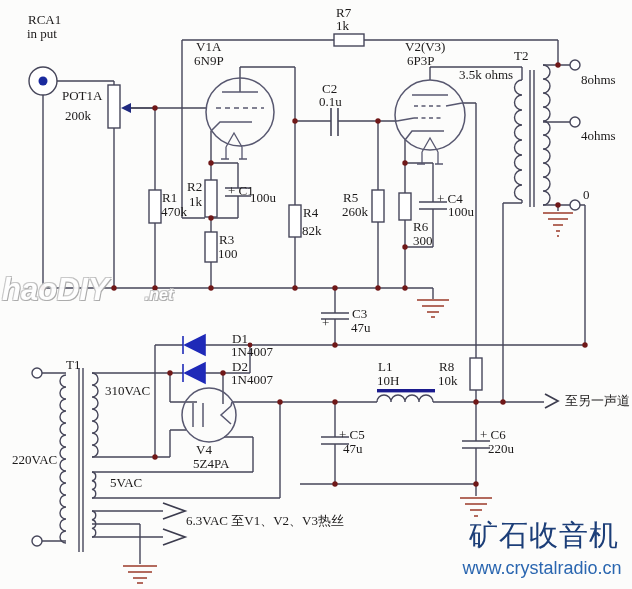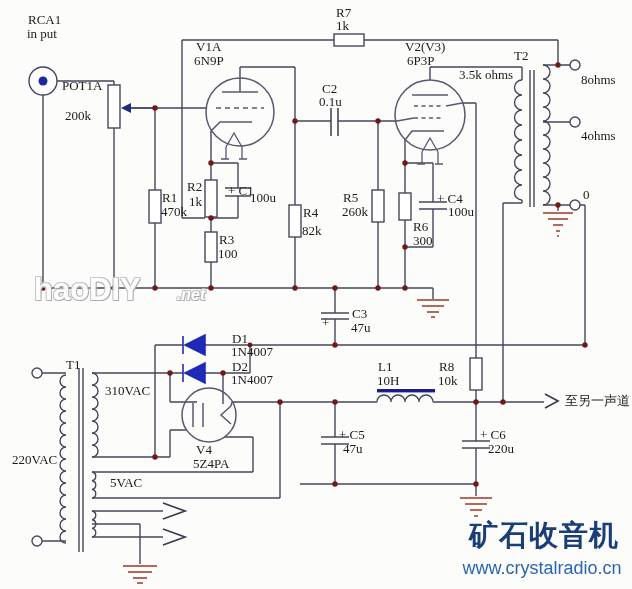--- a/index.html
+++ b/index.html
@@ -13,26 +13,26 @@
     position:absolute;font-size:13px;line-height:1.05;color:#1c1a1a;
     white-space:nowrap;letter-spacing:0px;
   }
   .wm{
     position:absolute;left:2px;top:272px;
     font-family:"Liberation Sans","DejaVu Sans",sans-serif;
     font-weight:bold;color:#ffffff;
     text-shadow:1px 1px 0 #a8a8a8,-1px -1px 0 #c8c8c8,1px -1px 0 #bbb,-1px 1px 0 #bbb;
     opacity:.95;
   }
-  .wm .big{font-size:31px;margin-left:32px;}
+  .wm .big{font-size:31px;font-style:italic;}
   .wm .suf{font-size:16px;font-style:italic;margin-left:36px;}
   .brand{
     position:absolute;left:456px;top:516px;width:176px;text-align:center;
     font-family:"Liberation Sans","DejaVu Sans",sans-serif;
-    font-weight:bold;font-size:29px;color:#1c3e78;letter-spacing:1px;
+    font-weight:normal;font-size:29px;color:#1c3e78;letter-spacing:1px;
   }
   .brand-url{
     position:absolute;left:452px;top:558px;width:180px;text-align:center;
     font-family:"Liberation Sans","DejaVu Sans",sans-serif;
     font-weight:normal;font-size:18px;color:#2a66b0;
   }
 </style>
 </head>
 <body>
 
@@ -209,21 +209,21 @@
 
     <g stroke="#3c3c4e" stroke-width="1.7" fill="none">
       <path d="M545,394 L558,401 L545,408"></path>
       <path d="M163,503 L185,511 L163,519"></path>
       <path d="M163,529 L185,537 L163,545"></path>
     </g>
   </svg>
 
   <div class="lbl" style="left:28px;top:13px">RCA1</div>
   <div class="lbl" style="left:27px;top:27px">in put</div>
-  <div class="lbl" style="left:62px;top:79px">POT1A</div>
+  <div class="lbl" style="left:62px;top:89px">POT1A</div>
   <div class="lbl" style="left:65px;top:109px">200k</div>
   <div class="lbl" style="left:196px;top:40px">V1A</div>
   <div class="lbl" style="left:194px;top:54px">6N9P</div>
   <div class="lbl" style="left:336px;top:6px">R7</div>
   <div class="lbl" style="left:336px;top:19px">1k</div>
   <div class="lbl" style="left:322px;top:82px">C2</div>
   <div class="lbl" style="left:319px;top:95px">0.1u</div>
   <div class="lbl" style="left:405px;top:40px">V2(V3)</div>
   <div class="lbl" style="left:407px;top:54px">6P3P</div>
   <div class="lbl" style="left:514px;top:49px">T2</div>
@@ -262,20 +262,21 @@
   <div class="lbl" style="left:193px;top:457px">5Z4PA</div>
   <div class="lbl" style="left:378px;top:360px">L1</div>
   <div class="lbl" style="left:377px;top:374px">10H</div>
   <div class="lbl" style="left:439px;top:360px">R8</div>
   <div class="lbl" style="left:438px;top:374px">10k</div>
   <div class="lbl" style="left:339px;top:428px">+ C5</div>
   <div class="lbl" style="left:343px;top:442px">47u</div>
   <div class="lbl" style="left:480px;top:428px">+ C6</div>
   <div class="lbl" style="left:488px;top:442px">220u</div>
   <div class="lbl" style="left:565px;top:394px">至另一声道</div>
+  <div class="lbl" style="left:186px;top:514px">6.3VAC 至V1、V2、V3热丝</div>
 
   <div class="wm">
     <span class="big">haoDIY</span><span class="suf">.net</span>
   </div>
 
   <div class="brand">矿石收音机</div>
   <div class="brand-url">www.crystalradio.cn</div>
 
 </div>
 

